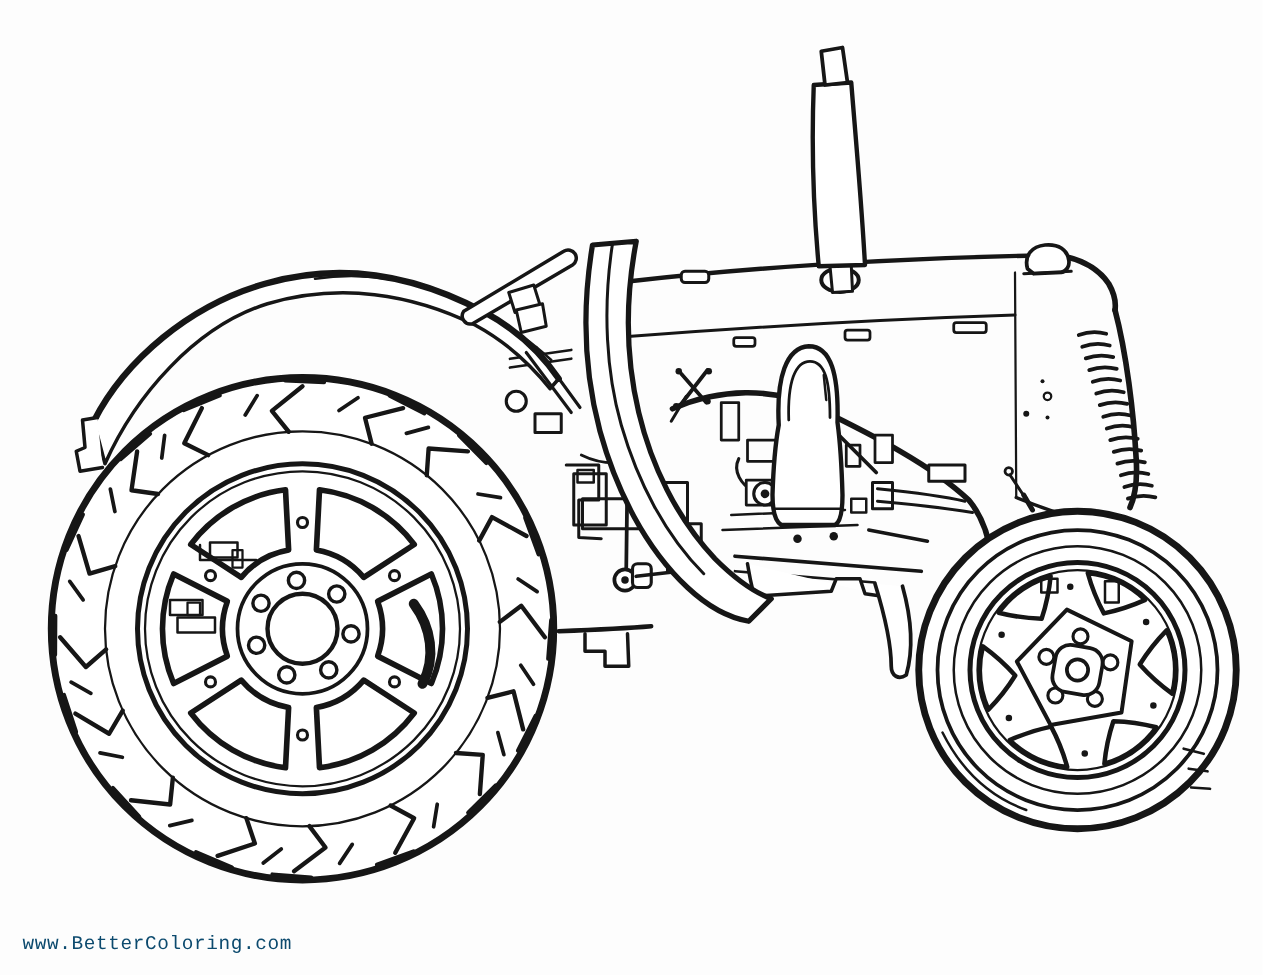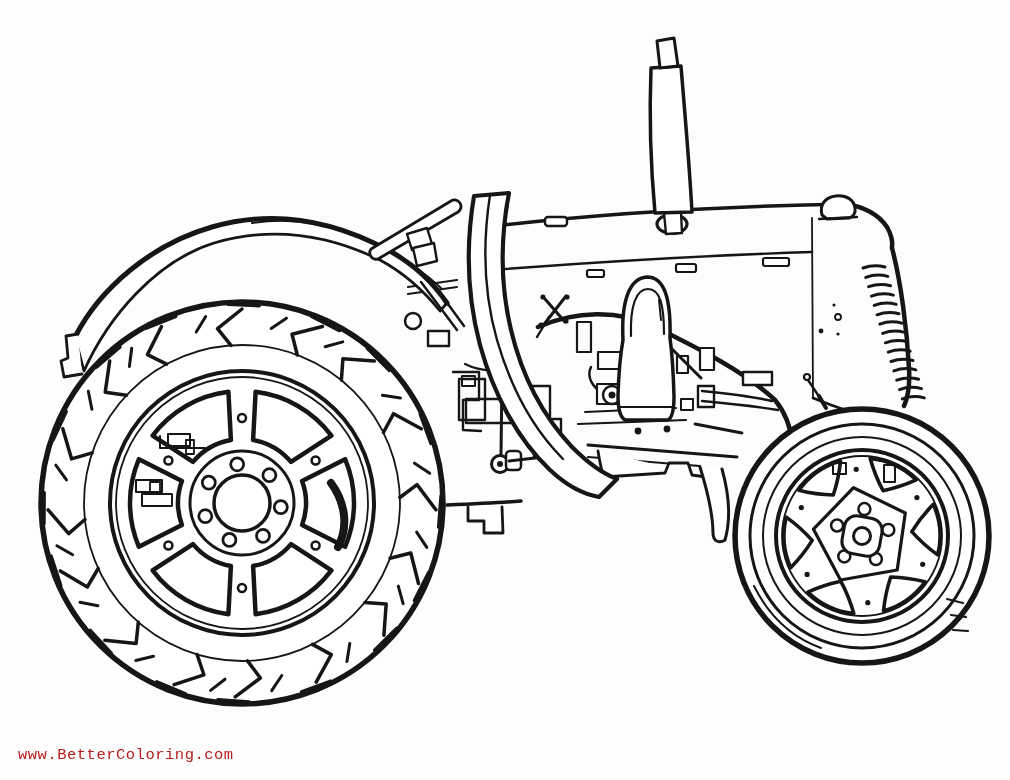--- a/index.html
+++ b/index.html
@@ -2,21 +2,21 @@
 <html><head>
 <meta charset="utf-8">
 <style>
   html,body{margin:0;padding:0;}
   body{width:1010px;height:780px;background:#fff;overflow:hidden;font-family:"Liberation Sans",sans-serif;}
   .stage{position:relative;width:1010px;height:780px;background:#fdfdfd;}
   svg{position:absolute;left:0;top:0;}
   .watermark{
     position:absolute;left:18px;top:746px;
     font-family:"Liberation Mono",monospace;
-    font-size:15.5px;letter-spacing:.5px;color:#b91c1c;
+    font-size:15.5px;letter-spacing:.5px;color:#0c4a6e;
   }
 </style>
 </head>
 <body>
 
 <div class="stage">
 <svg width="1010" height="780" viewBox="0 0 1010 780">
   <rect x="0" y="0" width="1010" height="780" stroke="none" fill="#fdfdfd"></rect>
 
   <g id="art" fill="none" stroke="#161616" stroke-linecap="round" stroke-linejoin="round">

